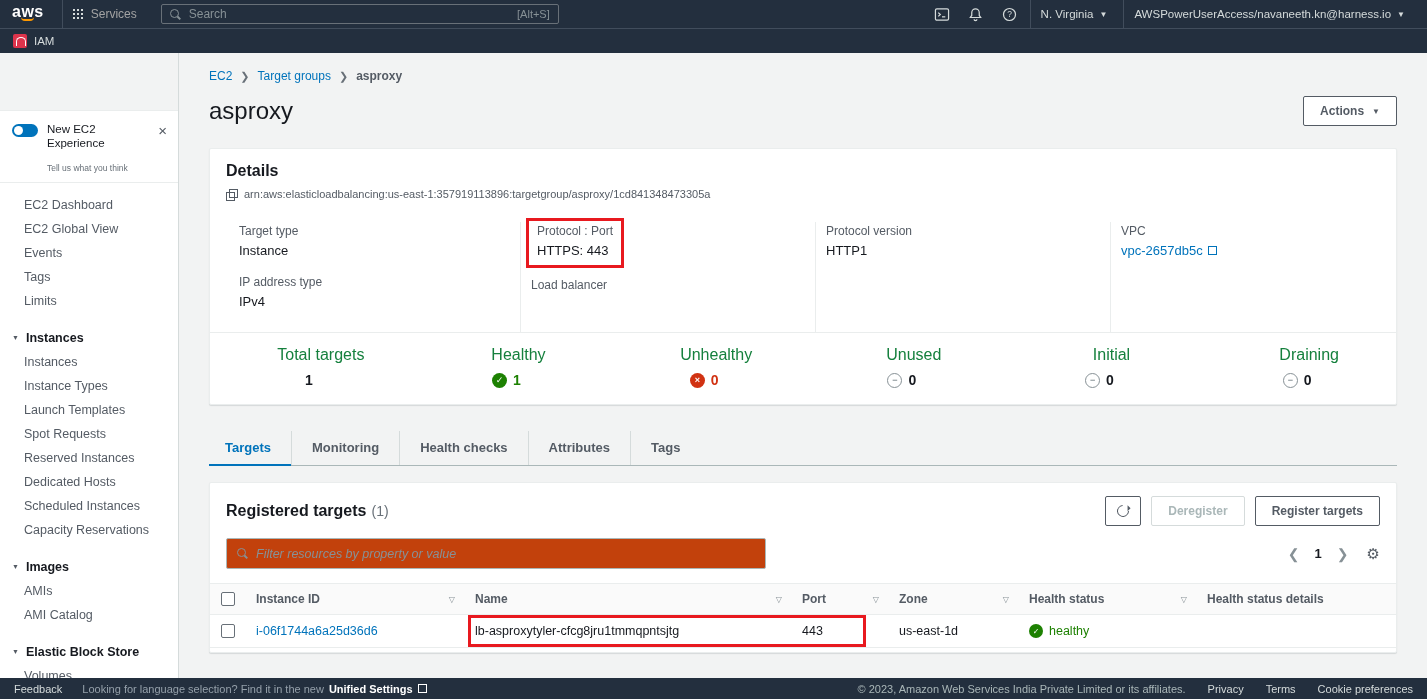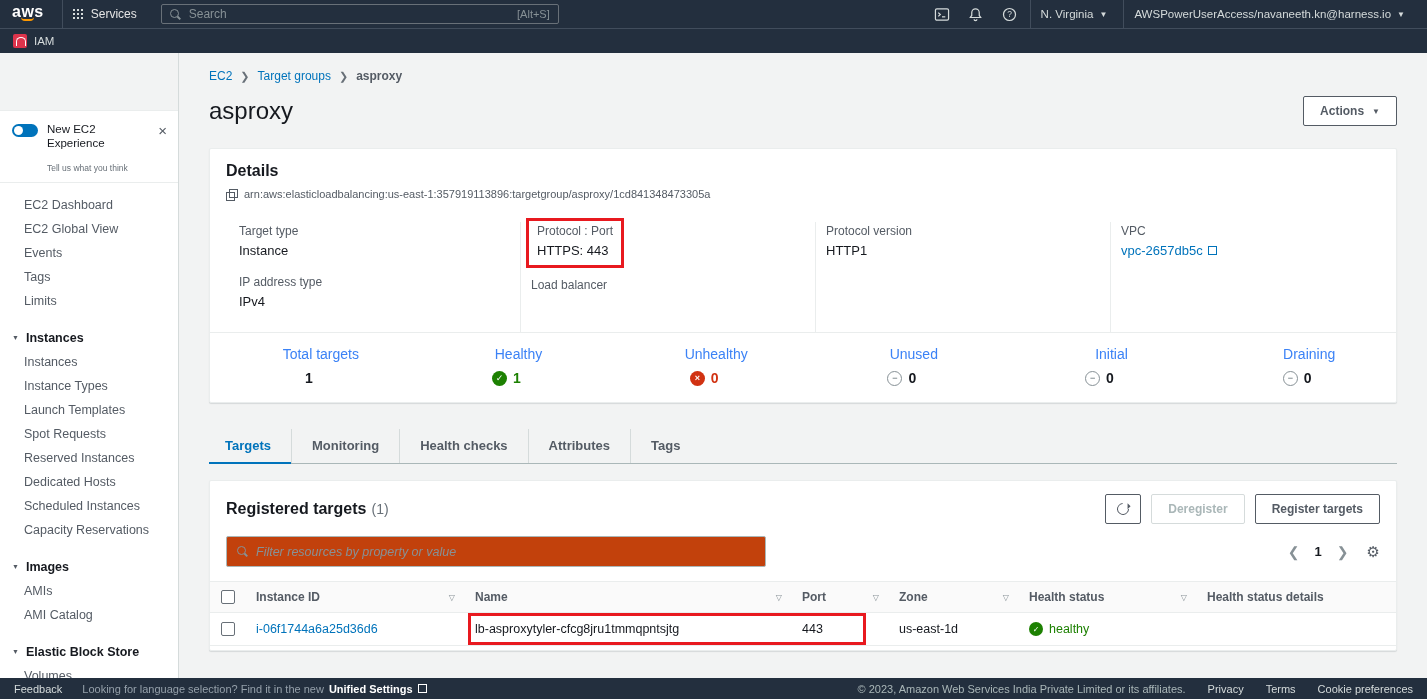--- a/index.html
+++ b/index.html
@@ -9,21 +9,21 @@
   *{margin:0;padding:0;box-sizing:border-box;}
   html,body{width:1427px;height:699px;}
   body{font-family:"Liberation Sans","DejaVu Sans",sans-serif;background:#f2f3f3;color:#16191f;overflow:hidden;}
   .screen{position:relative;width:1427px;height:699px;background:#f2f3f3;overflow:hidden;}
 
   
   .topnav{position:absolute;top:0;left:0;width:100%;height:28px;background:var(--nav-bg);display:flex;align-items:center;padding:0 12px;z-index:30;}
   .aws-logo{display:flex;flex-direction:column;align-items:center;margin-right:18px;cursor:pointer;}
   .aws-logo .txt{color:#fff;font-weight:bold;font-size:16px;line-height:10px;letter-spacing:.5px;}
   .aws-logo .smile{width:13px;height:4px;border-bottom:2px solid var(--aws-orange);border-radius:0 0 8px 8px;}
-  .nav-btn{display:flex;align-items:center;gap:8px;color:#e5e5e5;font-size:12px;padding:0 10px;height:28px;cursor:pointer;border-left:1px solid #414d5c;}
+  .nav-btn{display:flex;align-items:center;gap:8px;color:#a3a3a3;font-size:12px;padding:0 10px;height:28px;cursor:pointer;border-left:1px solid #414d5c;}
   .grid-icon{position:relative;width:10px;height:10px;}
   .grid-icon::before{content:"";position:absolute;left:0;top:0;width:2px;height:2px;background:#d5dbdb;
     box-shadow:4px 0 #d5dbdb,8px 0 #d5dbdb,0 4px #d5dbdb,4px 4px #d5dbdb,8px 4px #d5dbdb,0 8px #d5dbdb,4px 8px #d5dbdb,8px 8px #d5dbdb;}
   .search{display:flex;align-items:center;gap:8px;width:398px;height:20px;margin-left:14px;border:1px solid #687078;border-radius:2px;background:var(--nav-bg);padding:0 8px;}
   .search input{flex:1;background:transparent;border:none;outline:none;color:#d5dbdb;font-size:12px;font-family:inherit;}
   .search input::placeholder{color:#879196;}
   .shortcut{color:#879196;font-size:11px;}
   .mag-icon{position:relative;width:11px;height:11px;display:inline-block;color:#879196;flex:none;}
   .mag-icon::before{content:"";position:absolute;left:0;top:0;width:7px;height:7px;border:1.4px solid currentColor;border-radius:50%;}
   .mag-icon::after{content:"";position:absolute;left:7px;top:8px;width:4px;height:1.6px;background:currentColor;transform:rotate(45deg);}
@@ -80,21 +80,21 @@
   .flabel{font-size:12px;color:#545b64;margin-bottom:5px;white-space:nowrap;}
   .fvalue{font-size:13px;color:#16191f;white-space:nowrap;}
   .field-red{display:inline-block;border:3px solid var(--highlight);padding:3px 8px 7px;margin:-6px 0 10px -5px;}
   .link{color:var(--accent);cursor:pointer;display:inline-flex;align-items:center;text-decoration:none;}
   .ext-icon{position:relative;width:9px;height:9px;display:inline-block;margin-left:5px;flex:none;}
   .ext-icon::before{content:"";position:absolute;left:0;bottom:0;width:7px;height:7px;border:1.2px solid currentColor;}
   .ext-icon::after{content:"";position:absolute;right:0;top:0;width:4px;height:4px;border-top:1.2px solid currentColor;border-right:1.2px solid currentColor;}
 
   .stats{display:grid;grid-template-columns:repeat(6,1fr);border-top:1px solid #eaeded;}
   .stat{display:flex;flex-direction:column;align-items:center;gap:8px;padding:13px 0 16px;}
-  .stat-label{font-size:14px;color:#3b82f6;margin-left:24px;}
+  .stat-label{font-size:16px;color:#15803d;margin-left:24px;}
   .stat-value{display:flex;align-items:center;gap:6px;font-size:14px;font-weight:bold;color:#16191f;}
   .sv-green{color:var(--green);} .sv-red{color:var(--red);}
   .st-ic{width:15px;height:15px;border-radius:50%;display:inline-flex;align-items:center;justify-content:center;font-size:9px;font-weight:bold;flex:none;}
   .ic-green{background:var(--green);color:#fff;}
   .ic-red{background:var(--red);color:#fff;}
   .ic-gray{border:1.5px solid #879196;color:#879196;background:#fff;}
 
   
   .tabs{display:flex;margin-top:26px;border-bottom:1px solid #aab7b8;}
   .tab{height:34px;line-height:33px;padding:0 20px;font-size:13px;font-weight:bold;color:#545b64;border-left:1px solid #d5dbdb;cursor:pointer;position:relative;white-space:nowrap;}

